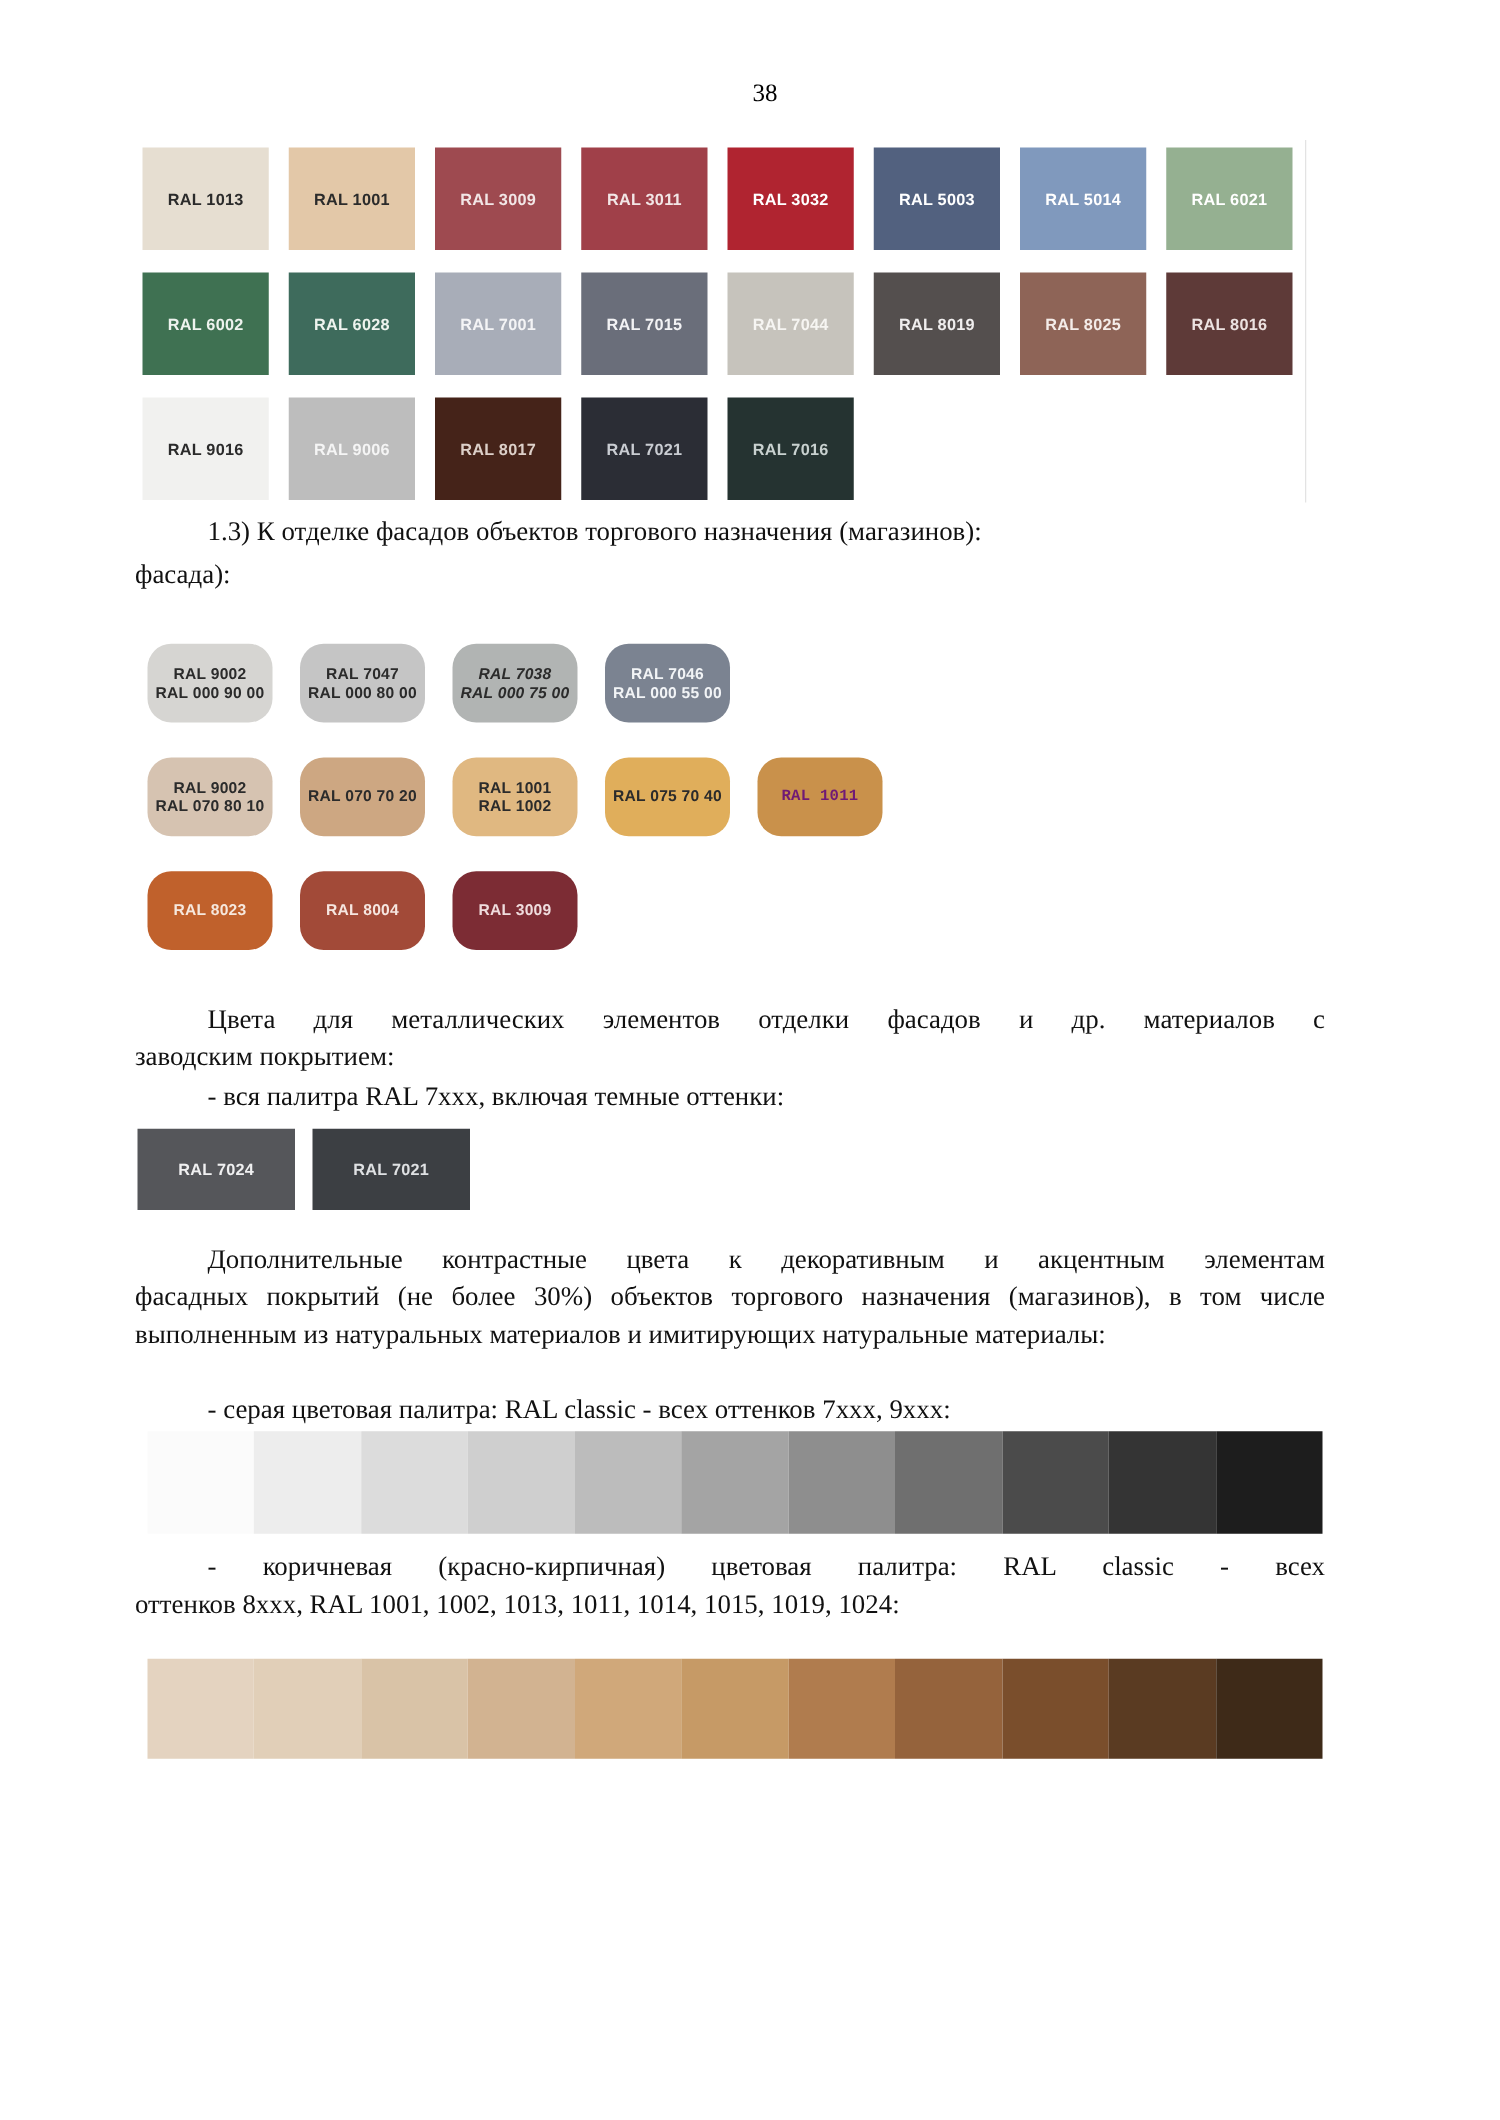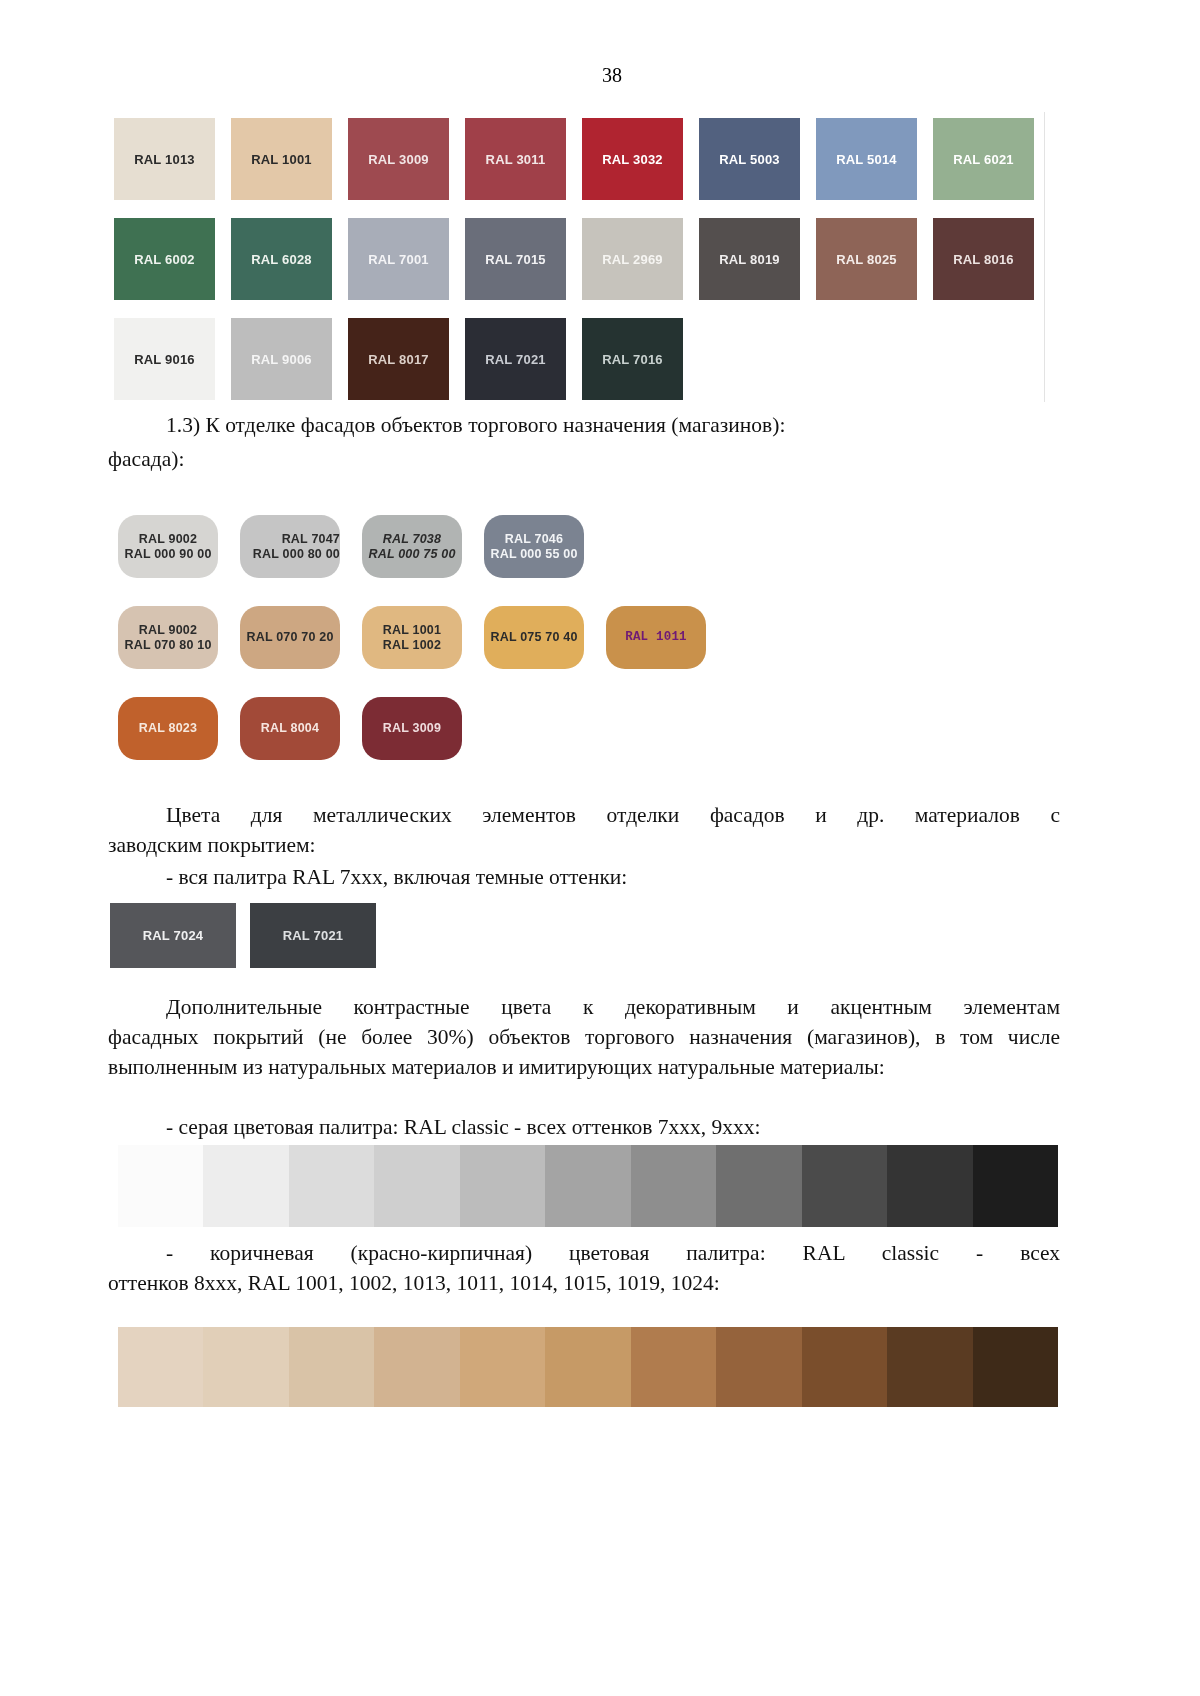--- a/index.html
+++ b/index.html
@@ -188,21 +188,21 @@
         <div class="swatch" style="background: rgb(62, 107, 92); color: rgb(238, 243, 238);">
           <span class="l1">RAL 6028</span>
         </div>
         <div class="swatch" style="background: rgb(168, 173, 184); color: rgb(244, 244, 246);">
           <span class="l1">RAL 7001</span>
         </div>
         <div class="swatch" style="background: rgb(106, 110, 122); color: rgb(242, 242, 244);">
           <span class="l1">RAL 7015</span>
         </div>
         <div class="swatch" style="background: rgb(198, 195, 188); color: rgb(246, 245, 242);">
-          <span class="l1">RAL 2969</span>
+          <span class="l1">RAL 7044</span>
         </div>
         <div class="swatch" style="background: rgb(84, 79, 78); color: rgb(240, 238, 238);">
           <span class="l1">RAL 8019</span>
         </div>
         <div class="swatch" style="background: rgb(142, 100, 87); color: rgb(244, 236, 233);">
           <span class="l1">RAL 8025</span>
         </div>
         <div class="swatch" style="background: rgb(94, 58, 56); color: rgb(236, 226, 224);">
           <span class="l1">RAL 8016</span>
         </div>
@@ -233,21 +233,21 @@
   <div class="body-text" style="top:444px;">
     <span>фасада):</span>
   </div>
 
   <div class="swatch-block" id="grid-pastel">
       <div class="swatch-row">
         <div class="swatch" style="background: rgb(214, 213, 210); color: rgb(43, 43, 43);">
           <span class="l1">RAL 9002</span>
           <span class="l2">RAL 000 90 00</span>
         </div>
-        <div class="swatch" style="background: rgb(197, 197, 197); color: rgb(43, 43, 43); align-items: flex-end;">
+        <div class="swatch" style="background: rgb(197, 197, 197); color: rgb(43, 43, 43);">
           <span class="l1">RAL 7047</span>
           <span class="l2">RAL 000 80 00</span>
         </div>
         <div class="swatch" style="background: rgb(177, 180, 179); color: rgb(43, 43, 43); font-style: italic;">
           <span class="l1">RAL 7038</span>
           <span class="l2">RAL 000 75 00</span>
         </div>
         <div class="swatch" style="background: rgb(123, 131, 145); color: rgb(242, 244, 246);">
           <span class="l1">RAL 7046</span>
           <span class="l2">RAL 000 55 00</span>

